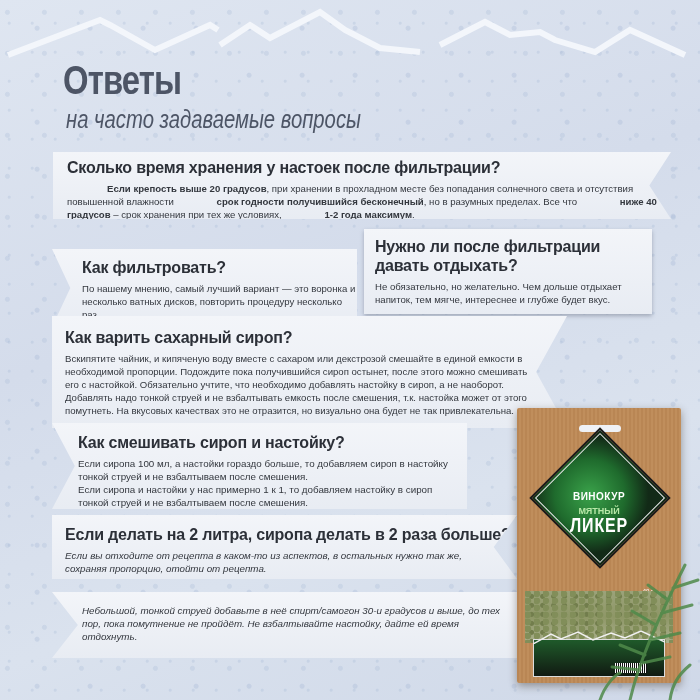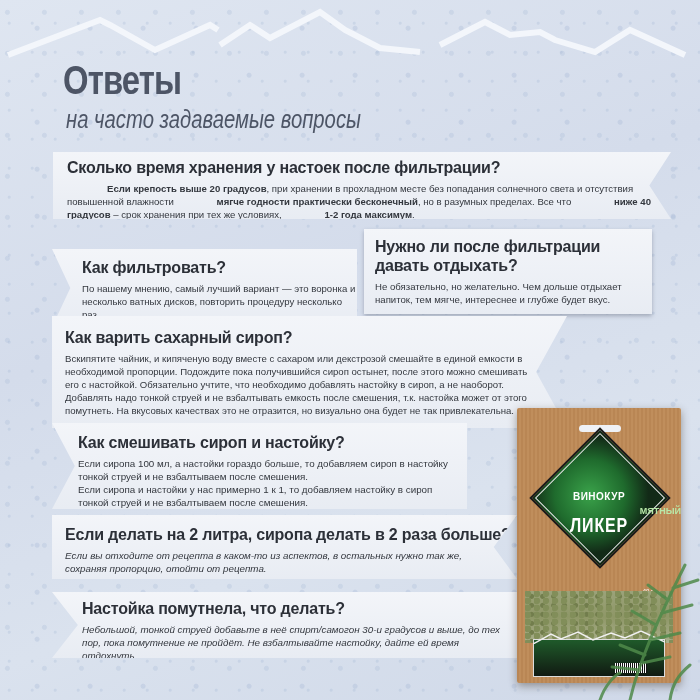--- a/index.html
+++ b/index.html
@@ -71,21 +71,21 @@
   }
   .label-diamond {
     position: absolute; left: 33px; top: 40px; width: 100px; height: 100px;
     background: radial-gradient(circle at 40% 55%, #3aa24a 0%, #1f6b2d 45%, #122a17 75%);
     border: 2px solid #1a1a1a;
     outline: 1px solid #e8e8e8; outline-offset: -5px;
     transform: rotate(45deg);
   }
   .label-text { position: absolute; width: 164px; text-align: center; left: 0; }
   .brand { top: 83px; font-size: 10px; font-weight: 700; color: #fff; letter-spacing: 0.5px; }
-  .product-sub { top: 98px; font-size: 9px; color: #b8e8a8; font-weight: 700; text-align: right; }
+  .product-sub { top: 98px; font-size: 9px; color: #b8e8a8; font-weight: 700; }
   .product-name { top: 106px; font-size: 20px; font-weight: 700; color: #fff; letter-spacing: 1px;
                   transform: scaleX(0.8); }
   .volume { top: 180px; left: 120px; width: 22px; font-size: 6px; color: #fff; }
   .window {
     position: absolute; left: 8px; top: 183px; width: 148px; height: 52px;
     background:
       radial-gradient(circle at 30% 40%, #7f8f5a 0 3px, transparent 4px),
       radial-gradient(circle at 60% 60%, #6e7d4c 0 2px, transparent 3px),
       linear-gradient(180deg, #9aa57c 0%, #8c9868 50%, #aab291 100%);
     background-size: 9px 7px, 11px 9px, 100% 100%;
@@ -112,21 +112,21 @@
   <polyline points="8,55 100,20 110,25 155,50 210,25 218,30" fill="none" stroke="#f3f6fb" stroke-width="6" stroke-linejoin="miter"></polyline>
   <polyline points="220,45 250,25 270,38 320,12 345,30 380,48 420,52" fill="none" stroke="#f3f6fb" stroke-width="6"></polyline>
   <polyline points="440,45 485,22 510,35 540,32 555,40 595,52 630,30 685,55" fill="none" stroke="#f3f6fb" stroke-width="6"></polyline>
 </svg>
 
 <div class="title">Ответы</div>
 <div class="subtitle">на часто задаваемые вопросы</div>
 
 <div class="card" id="q1">
   <h3>Сколько время хранения у настоек после фильтрации?</h3>
-  <p><b>Если крепость выше 20 градусов</b><span>, при хранении в прохладном месте без попадания солнечного света и отсутствия повышенной влажности </span><b>мягче годности практически бесконечный</b><span>, но в разумных пределах. Все что </span><b>ниже 40 градусов</b><span> – срок хранения при тех же условиях, </span><b>1-2 года максимум</b><span>.</span></p>
+  <p><b>Если крепость выше 20 градусов</b><span>, при хранении в прохладном месте без попадания солнечного света и отсутствия повышенной влажности </span><b>срок годности получившийся бесконечный</b><span>, но в разумных пределах. Все что </span><b>ниже 40 градусов</b><span> – срок хранения при тех же условиях, </span><b>1-2 года максимум</b><span>.</span></p>
 </div>
 
 <div class="card" id="q2">
   <h3>Как фильтровать?</h3>
   <p>По нашему мнению, самый лучший вариант — это воронка и несколько ватных дисков, повторить процедуру несколько раз.</p>
 </div>
 
 <div class="card" id="q3">
   <h3>Нужно ли после фильтрации давать отдыхать?</h3>
   <p>Не обязательно, но желательно. Чем дольше отдыхает напиток, тем мягче, интереснее и глубже будет вкус.</p>
@@ -144,21 +144,20 @@
     <span>Если сиропа и настойки у нас примерно 1 к 1, то добавляем настойку в сироп тонкой струей и не взбалтываем после смешения.</span>
   </p>
 </div>
 
 <div class="card" id="q6">
   <h3>Если делать на 2 литра, сиропа делать в 2 раза больше?</h3>
   <p style="padding-right:20px">Если вы отходите от рецепта в каком-то из аспектов, в остальных нужно так же, сохраняя пропорцию, отойти от рецепта.</p>
 </div>
 
 <div class="card" id="q7">
-  <h3>Настойка помутнела, что делать?</h3>
   <p style="padding-right:10px">Небольшой, тонкой струей добавьте в неё спирт/самогон 30-и градусов и выше, до тех пор, пока помутнение не пройдёт. Не взбалтывайте настойку, дайте ей время отдохнуть.</p>
 </div>
 
 <div class="package">
   <div class="hang-hole"></div>
   <div class="label-diamond"></div>
   <div class="label-text brand">ВИНОКУР</div>
   <div class="label-text product-sub">МЯТНЫЙ</div>
   <div class="label-text product-name">ЛИКЕР</div>
   <div class="label-text volume">40 г</div>

